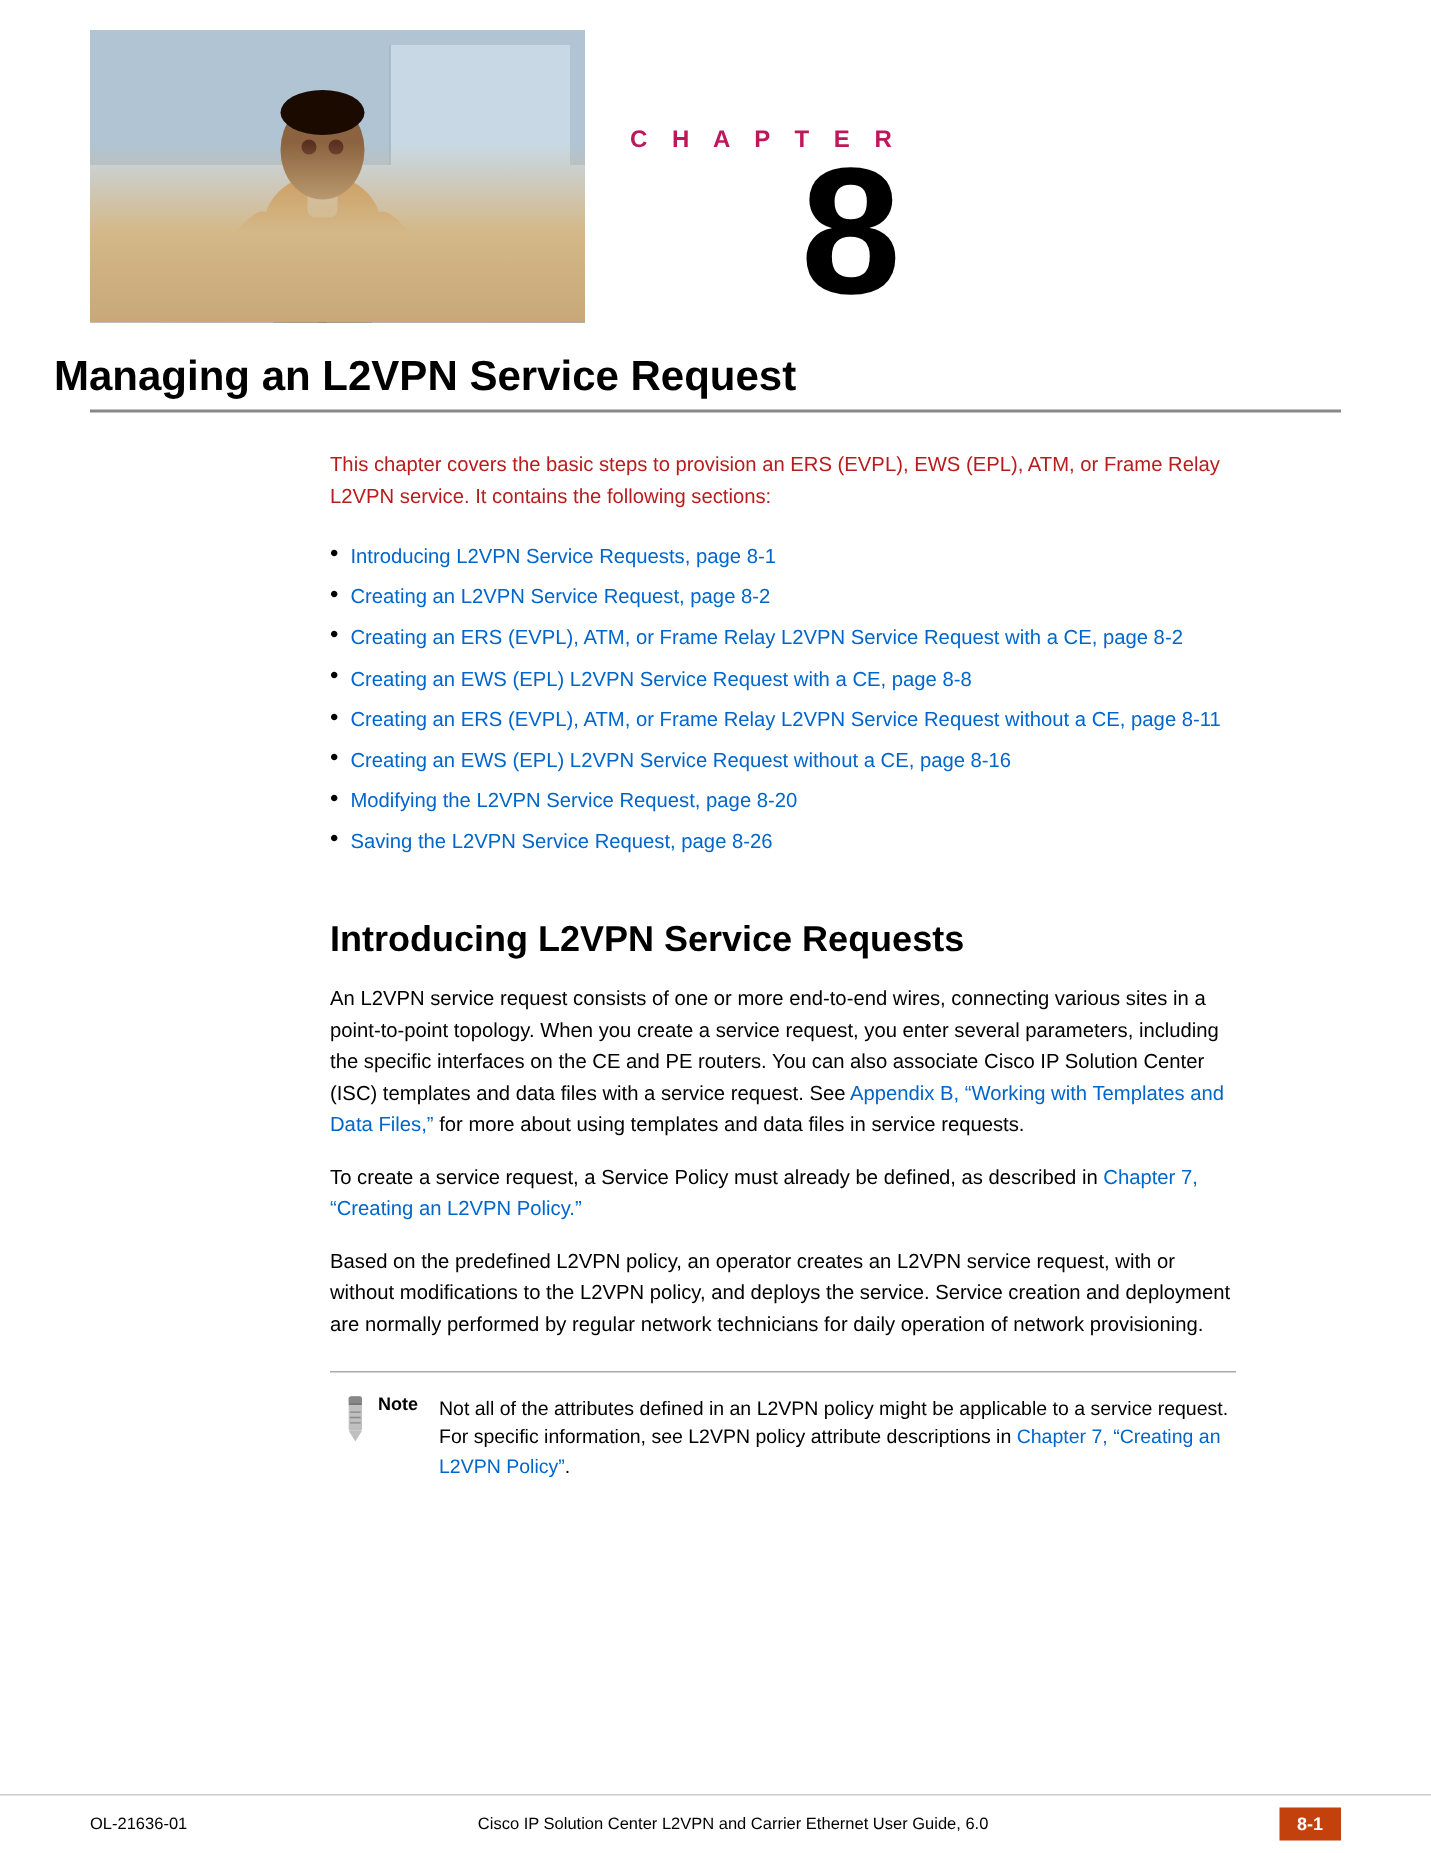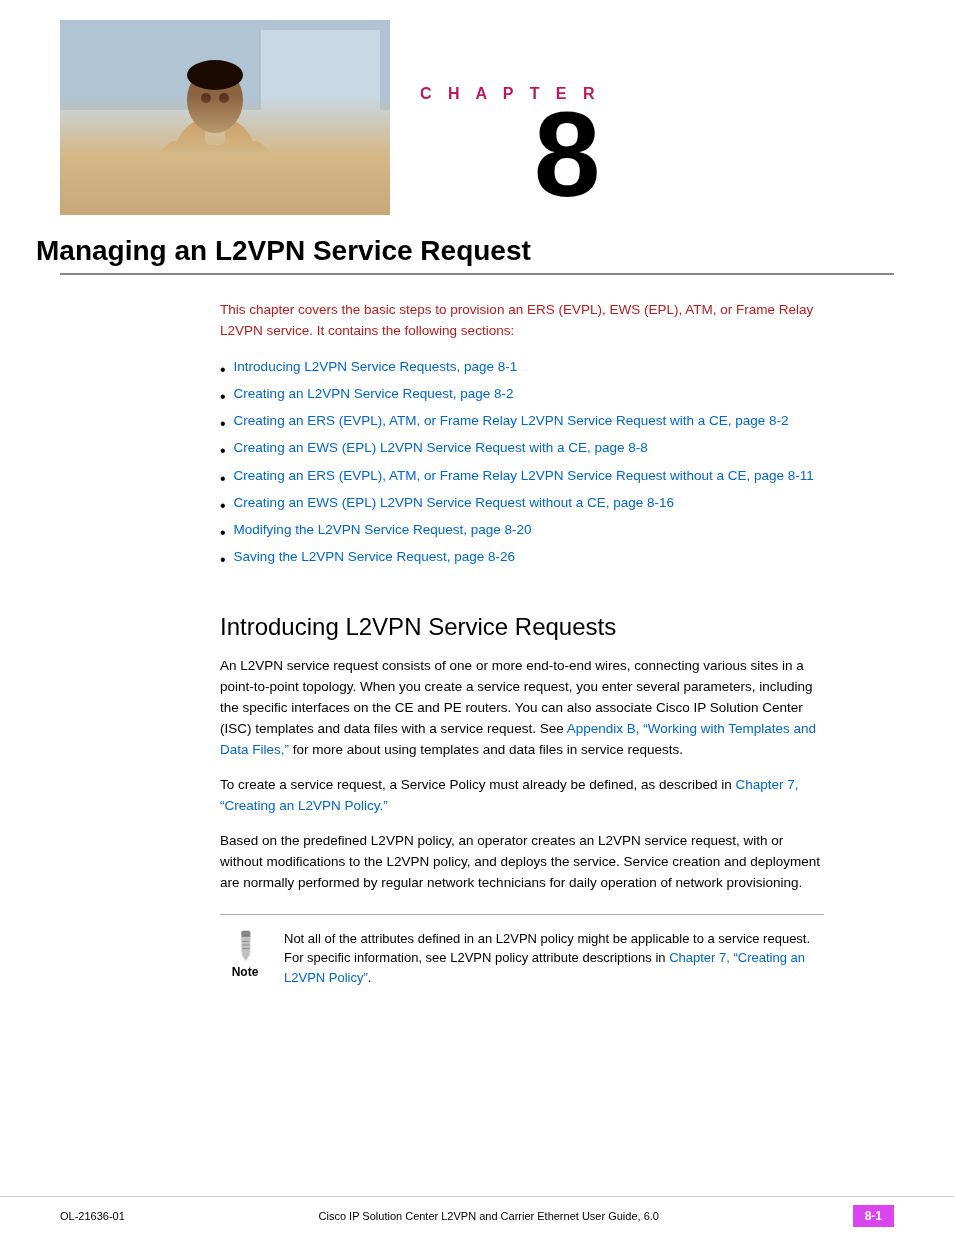--- a/index.html
+++ b/index.html
@@ -102,40 +102,40 @@
 
     .toc-list {
       list-style: none;
       margin-bottom: 30px;
     }
 
     .toc-list li {
       font-size: 13.5px;
       line-height: 1.7;
       display: flex;
-      align-items: flex-start;
+      align-items: flex-end;
     }
 
     .toc-list li::before {
       content: '•';
       color: #000;
       font-size: 16px;
       margin-right: 8px;
       flex-shrink: 0;
     }
 
     .toc-list li a {
       color: #0066cc;
       text-decoration: none;
     }
 
     
     .section-heading {
       font-size: 24px;
-      font-weight: normal;
+      font-weight: bold;
       color: #000;
       margin-bottom: 15px;
       padding-top: 10px;
     }
 
     .section-paragraph {
       font-size: 13.5px;
       line-height: 1.55;
       color: #000;
       margin-bottom: 14px;
@@ -150,22 +150,21 @@
     .note-box {
       display: flex;
       align-items: flex-start;
       margin-top: 20px;
       padding-top: 14px;
       border-top: 1px solid #aaa;
     }
 
     .note-icon-area {
       display: flex;
-      flex-direction: column;
-      align-items: center;
+      flex-direction: row;
       margin-right: 14px;
       min-width: 50px;
     }
 
     .note-pencil-icon {
       width: 32px;
       height: 32px;
       margin-bottom: 4px;
     }
 
@@ -206,21 +205,21 @@
       color: #000;
     }
 
     .footer-center {
       font-size: 11px;
       color: #000;
       text-align: center;
     }
 
     .footer-right {
-      background: #d946ef;
+      background: #c2410c;
       color: #fff;
       font-size: 12px;
       font-weight: bold;
       padding: 4px 12px;
     }
   </style>
 </head>
 <body>
 
 <div class="page">

